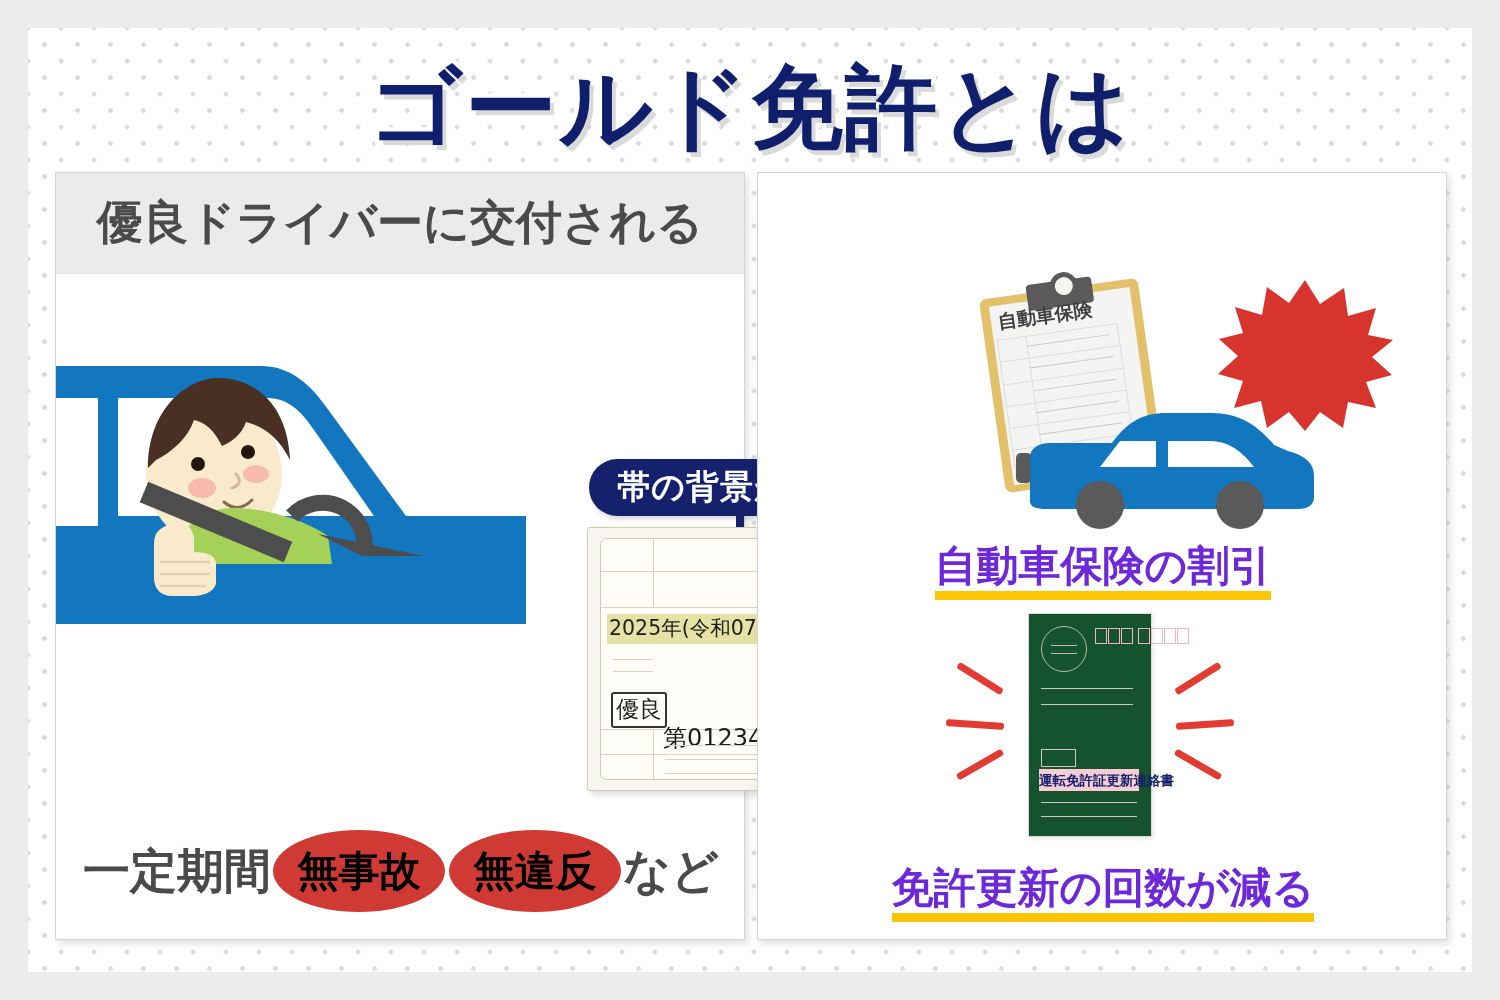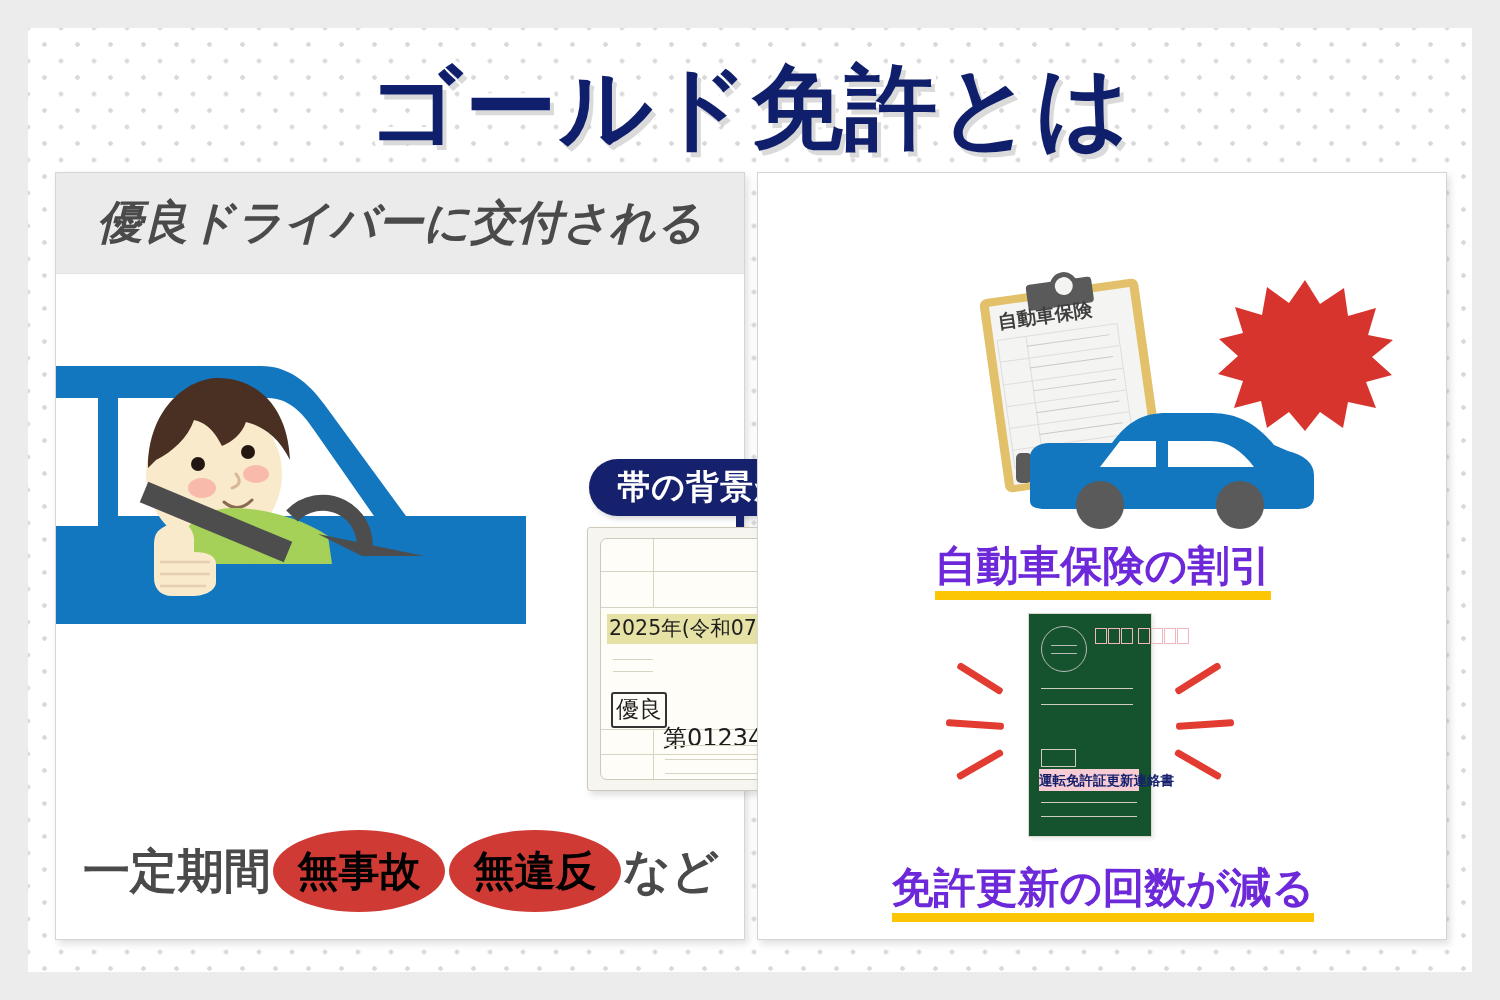--- a/index.html
+++ b/index.html
@@ -46,21 +46,21 @@
     box-shadow:3px 4px 7px rgba(120,120,120,.22);
     box-sizing:border-box;
   }
   .panel.left{left:55px;width:690px;}
   .panel.right{left:757px;width:690px;}
   .panel-head{
     height:100px;background:#ebebeb;border-bottom:1px solid #e2e2e2;
     display:flex;align-items:center;justify-content:center;
   }
   .panel-head-text{
-    font-size:46px;font-weight:bold;color:#4a4a4a;letter-spacing:0px;font-style:italic;
+    font-size:46px;font-weight:bold;color:#4a4a4a;letter-spacing:0px;
   }
   .panel-body{position:relative;height:666px;}
 
   
   .driver{position:absolute;left:0;top:82px;width:470px;height:280px;}
 
   
   .callout{
     position:absolute;left:533px;top:185px;width:296px;height:57px;
     background:#16216e;border-radius:29px;

